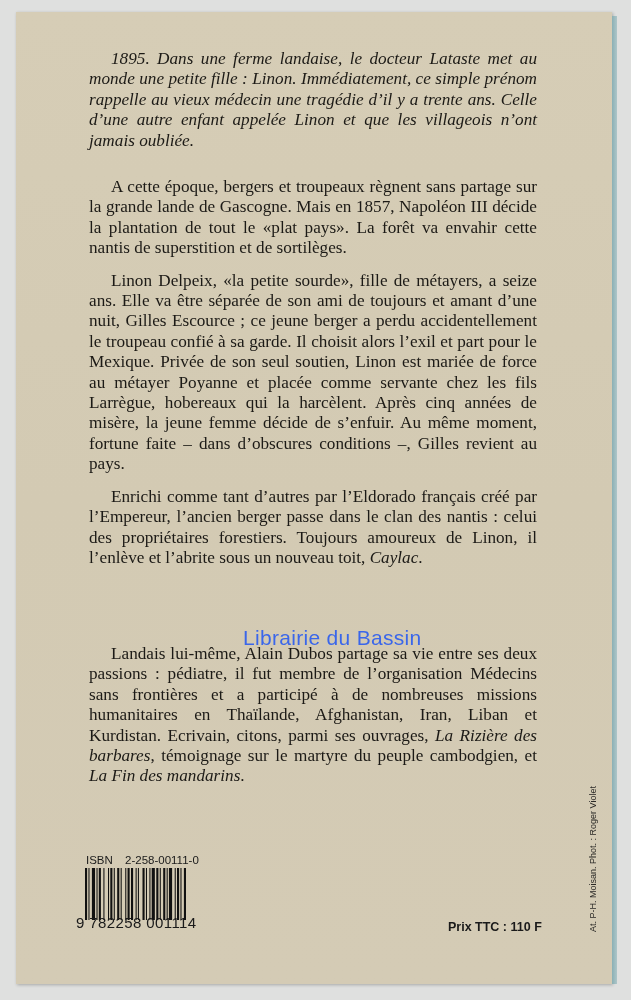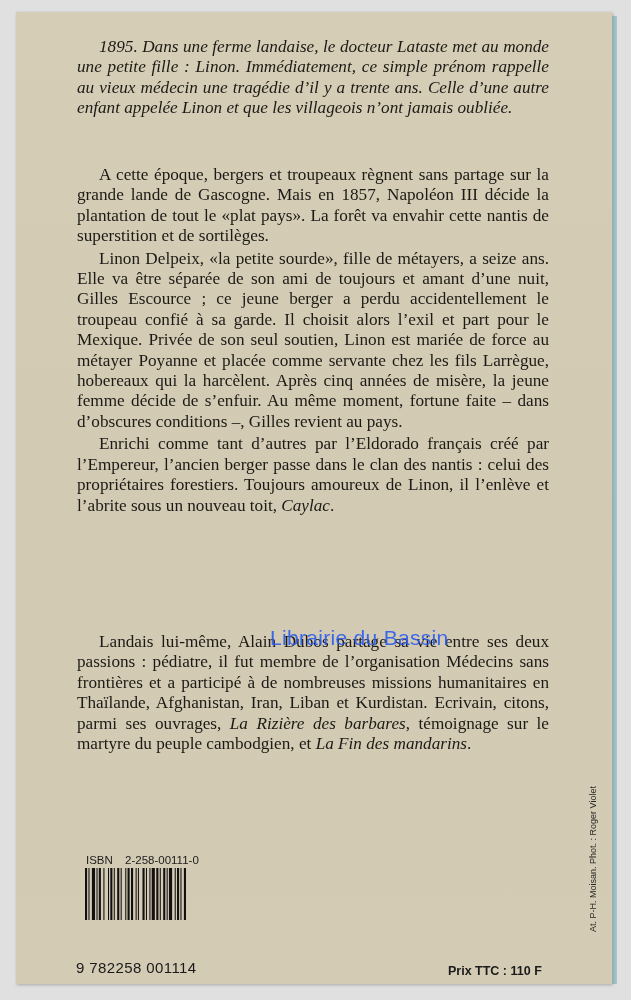--- a/index.html
+++ b/index.html
@@ -34,21 +34,21 @@
       position: absolute;
       left: 77px;
       width: 472px;
       font-family: "Liberation Serif", "DejaVu Serif", serif;
       font-size: 17.2px;
       line-height: 20.4px;
       color: #1c1a16;
       text-align: justify;
     }
     .text-block p {
-      margin: 0;
+      margin: 12px;
       text-indent: 22px;
     }
     .intro {
       top: 37px;
       font-style: italic;
     }
     .synopsis {
       top: 165px;
     }
     .synopsis p + p {
@@ -59,21 +59,20 @@
     }
     .watermark {
       position: absolute;
       left: 243px;
       top: 626px;
       font-family: "Liberation Sans", "DejaVu Sans", sans-serif;
       font-size: 21px;
       color: #2a5cf0;
       opacity: 0.9;
       letter-spacing: 0.3px;
-      margin-left: 27px;
     }
     .isbn-label {
       position: absolute;
       left: 86px;
       top: 854px;
       font-family: "Liberation Sans", "DejaVu Sans", sans-serif;
       font-weight: normal;
       font-size: 11.5px;
       color: #1a1a1a;
       word-spacing: 9px;
@@ -86,26 +85,25 @@
       height: 52px;
     }
     .barcode-digits {
       position: absolute;
       left: 76px;
       top: 914px;
       font-family: "Liberation Sans", "DejaVu Sans", sans-serif;
       font-size: 15px;
       color: #1a1a1a;
       letter-spacing: 0.4px;
-      margin-top: 45px;
     }
     .price {
       position: absolute;
       left: 448px;
-      top: 964px;
+      top: 920px;
       font-family: "Liberation Sans", "DejaVu Sans", sans-serif;
       font-weight: bold;
       font-size: 12.5px;
       color: #1a1a1a;
     }
     .credits {
       position: absolute;
       left: 588px;
       top: 932px;
       transform: rotate(-90deg);

